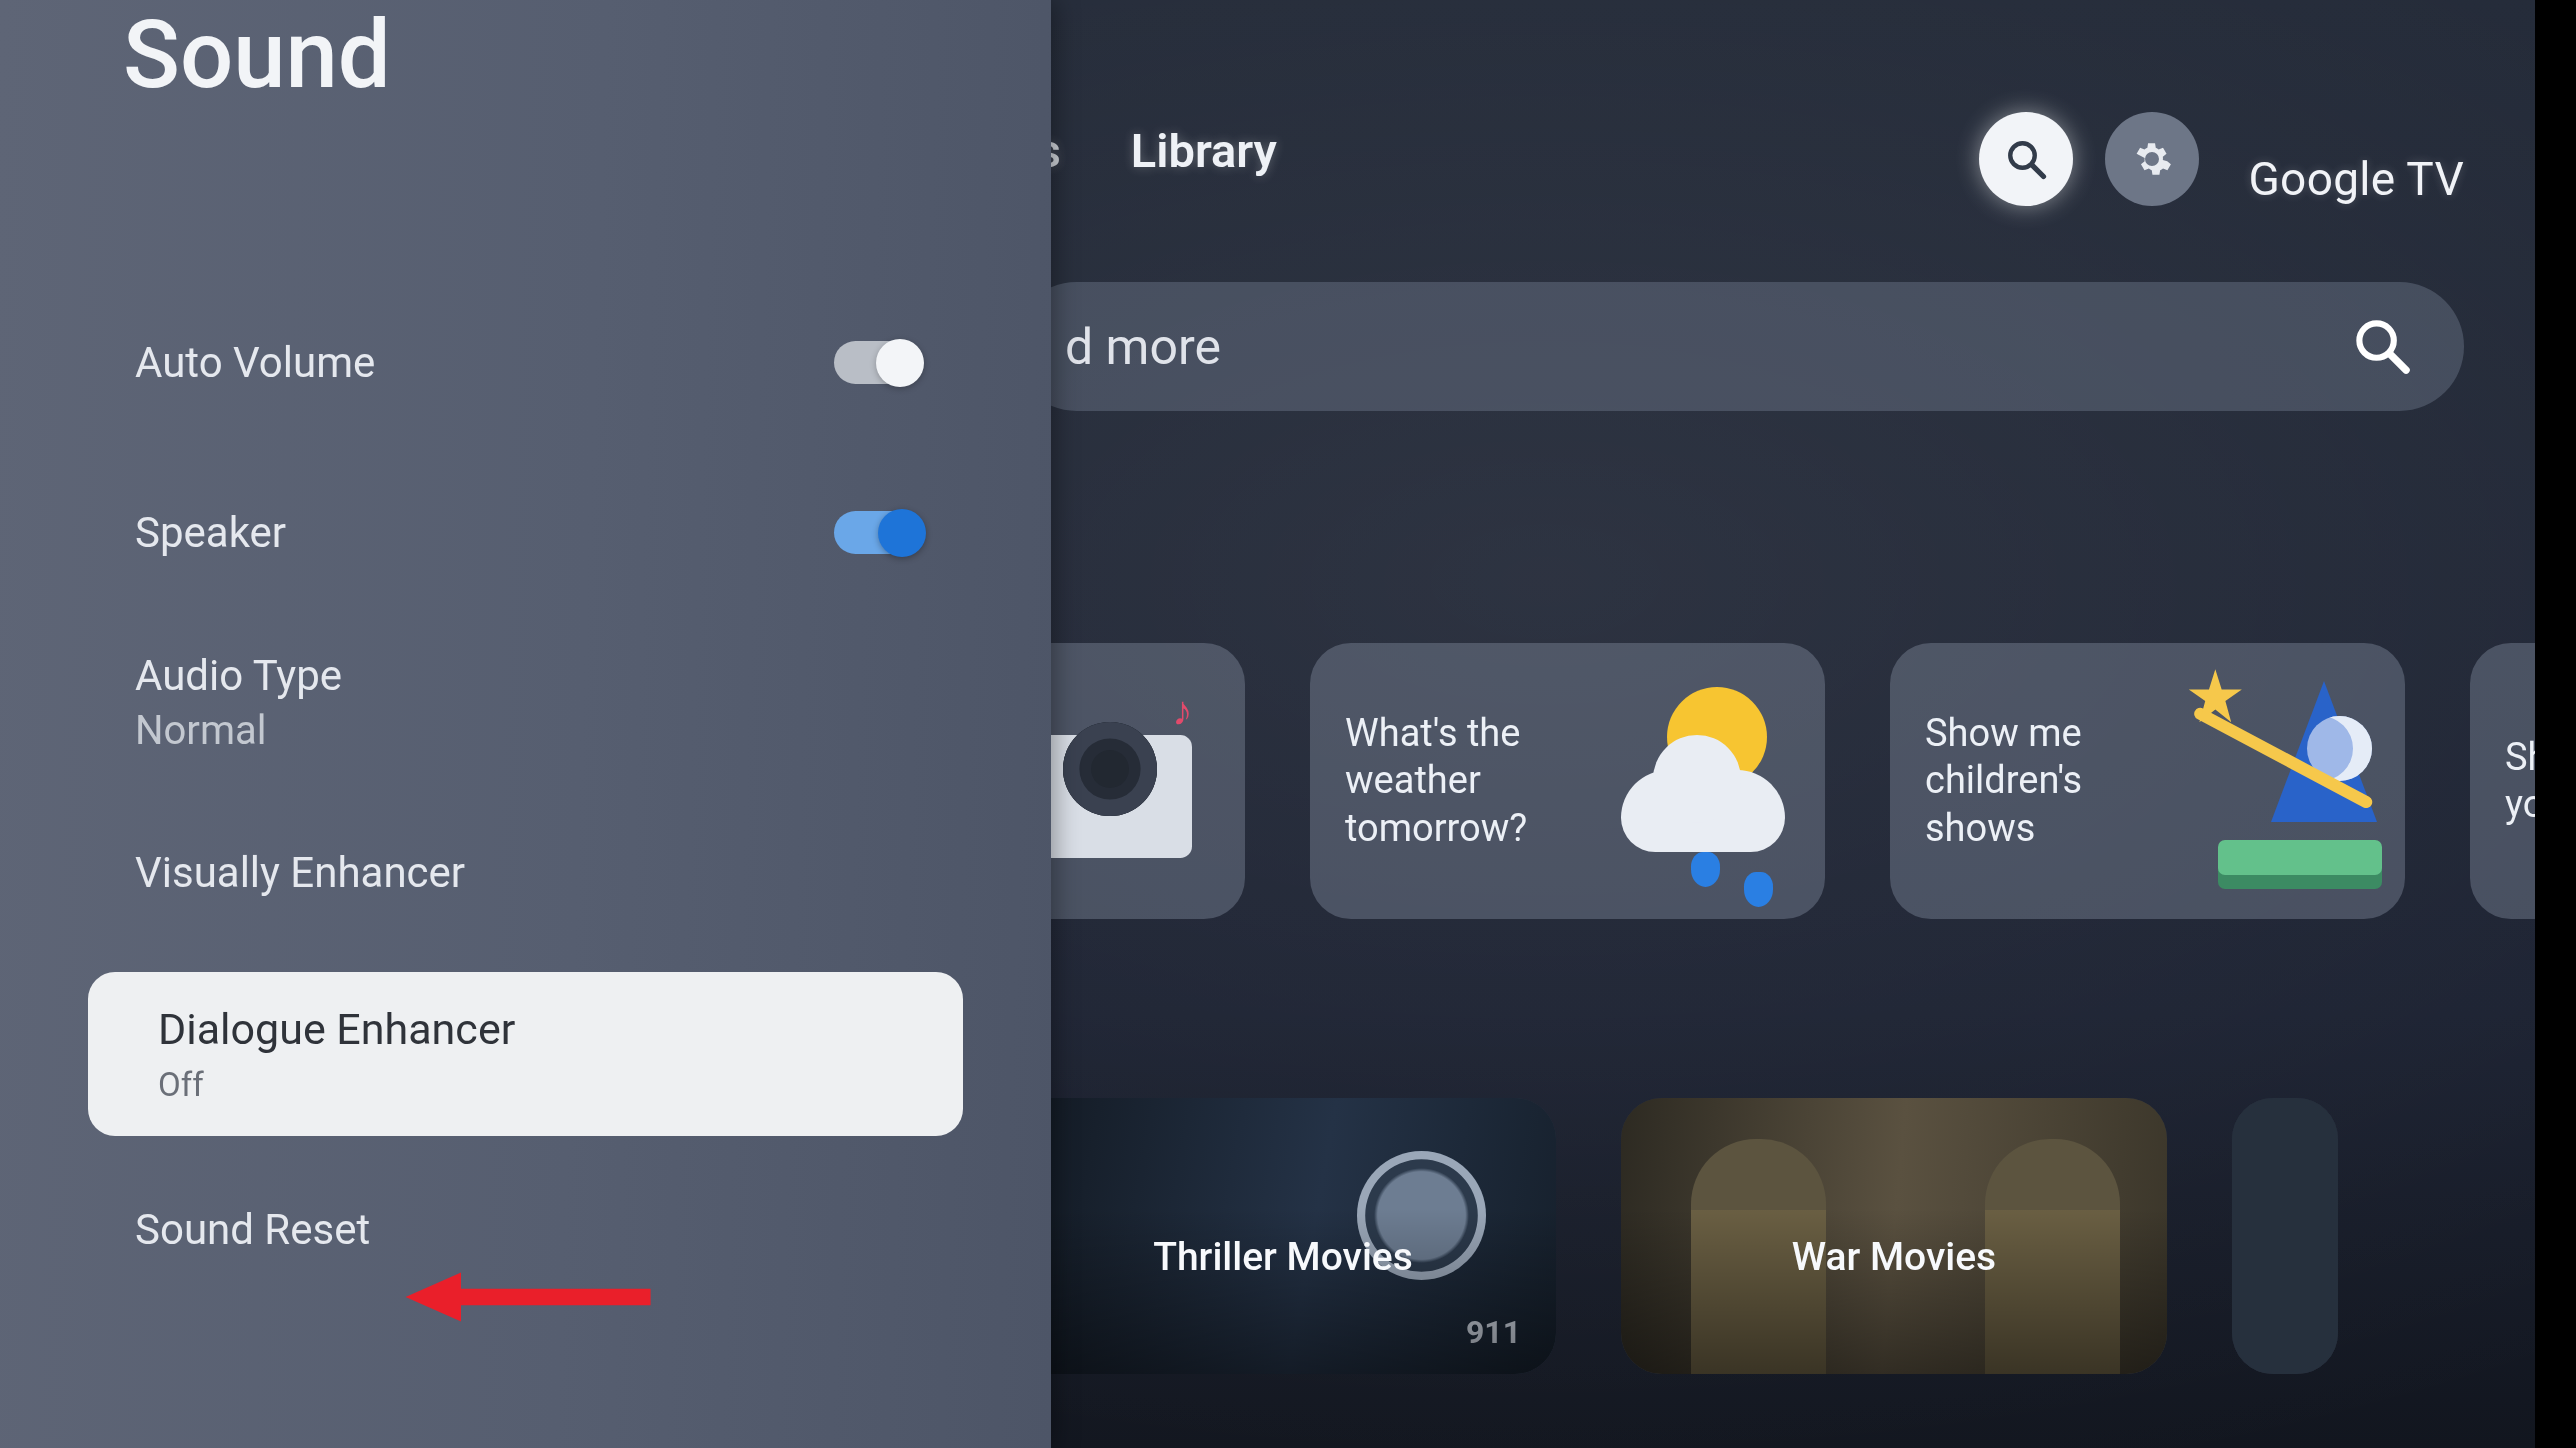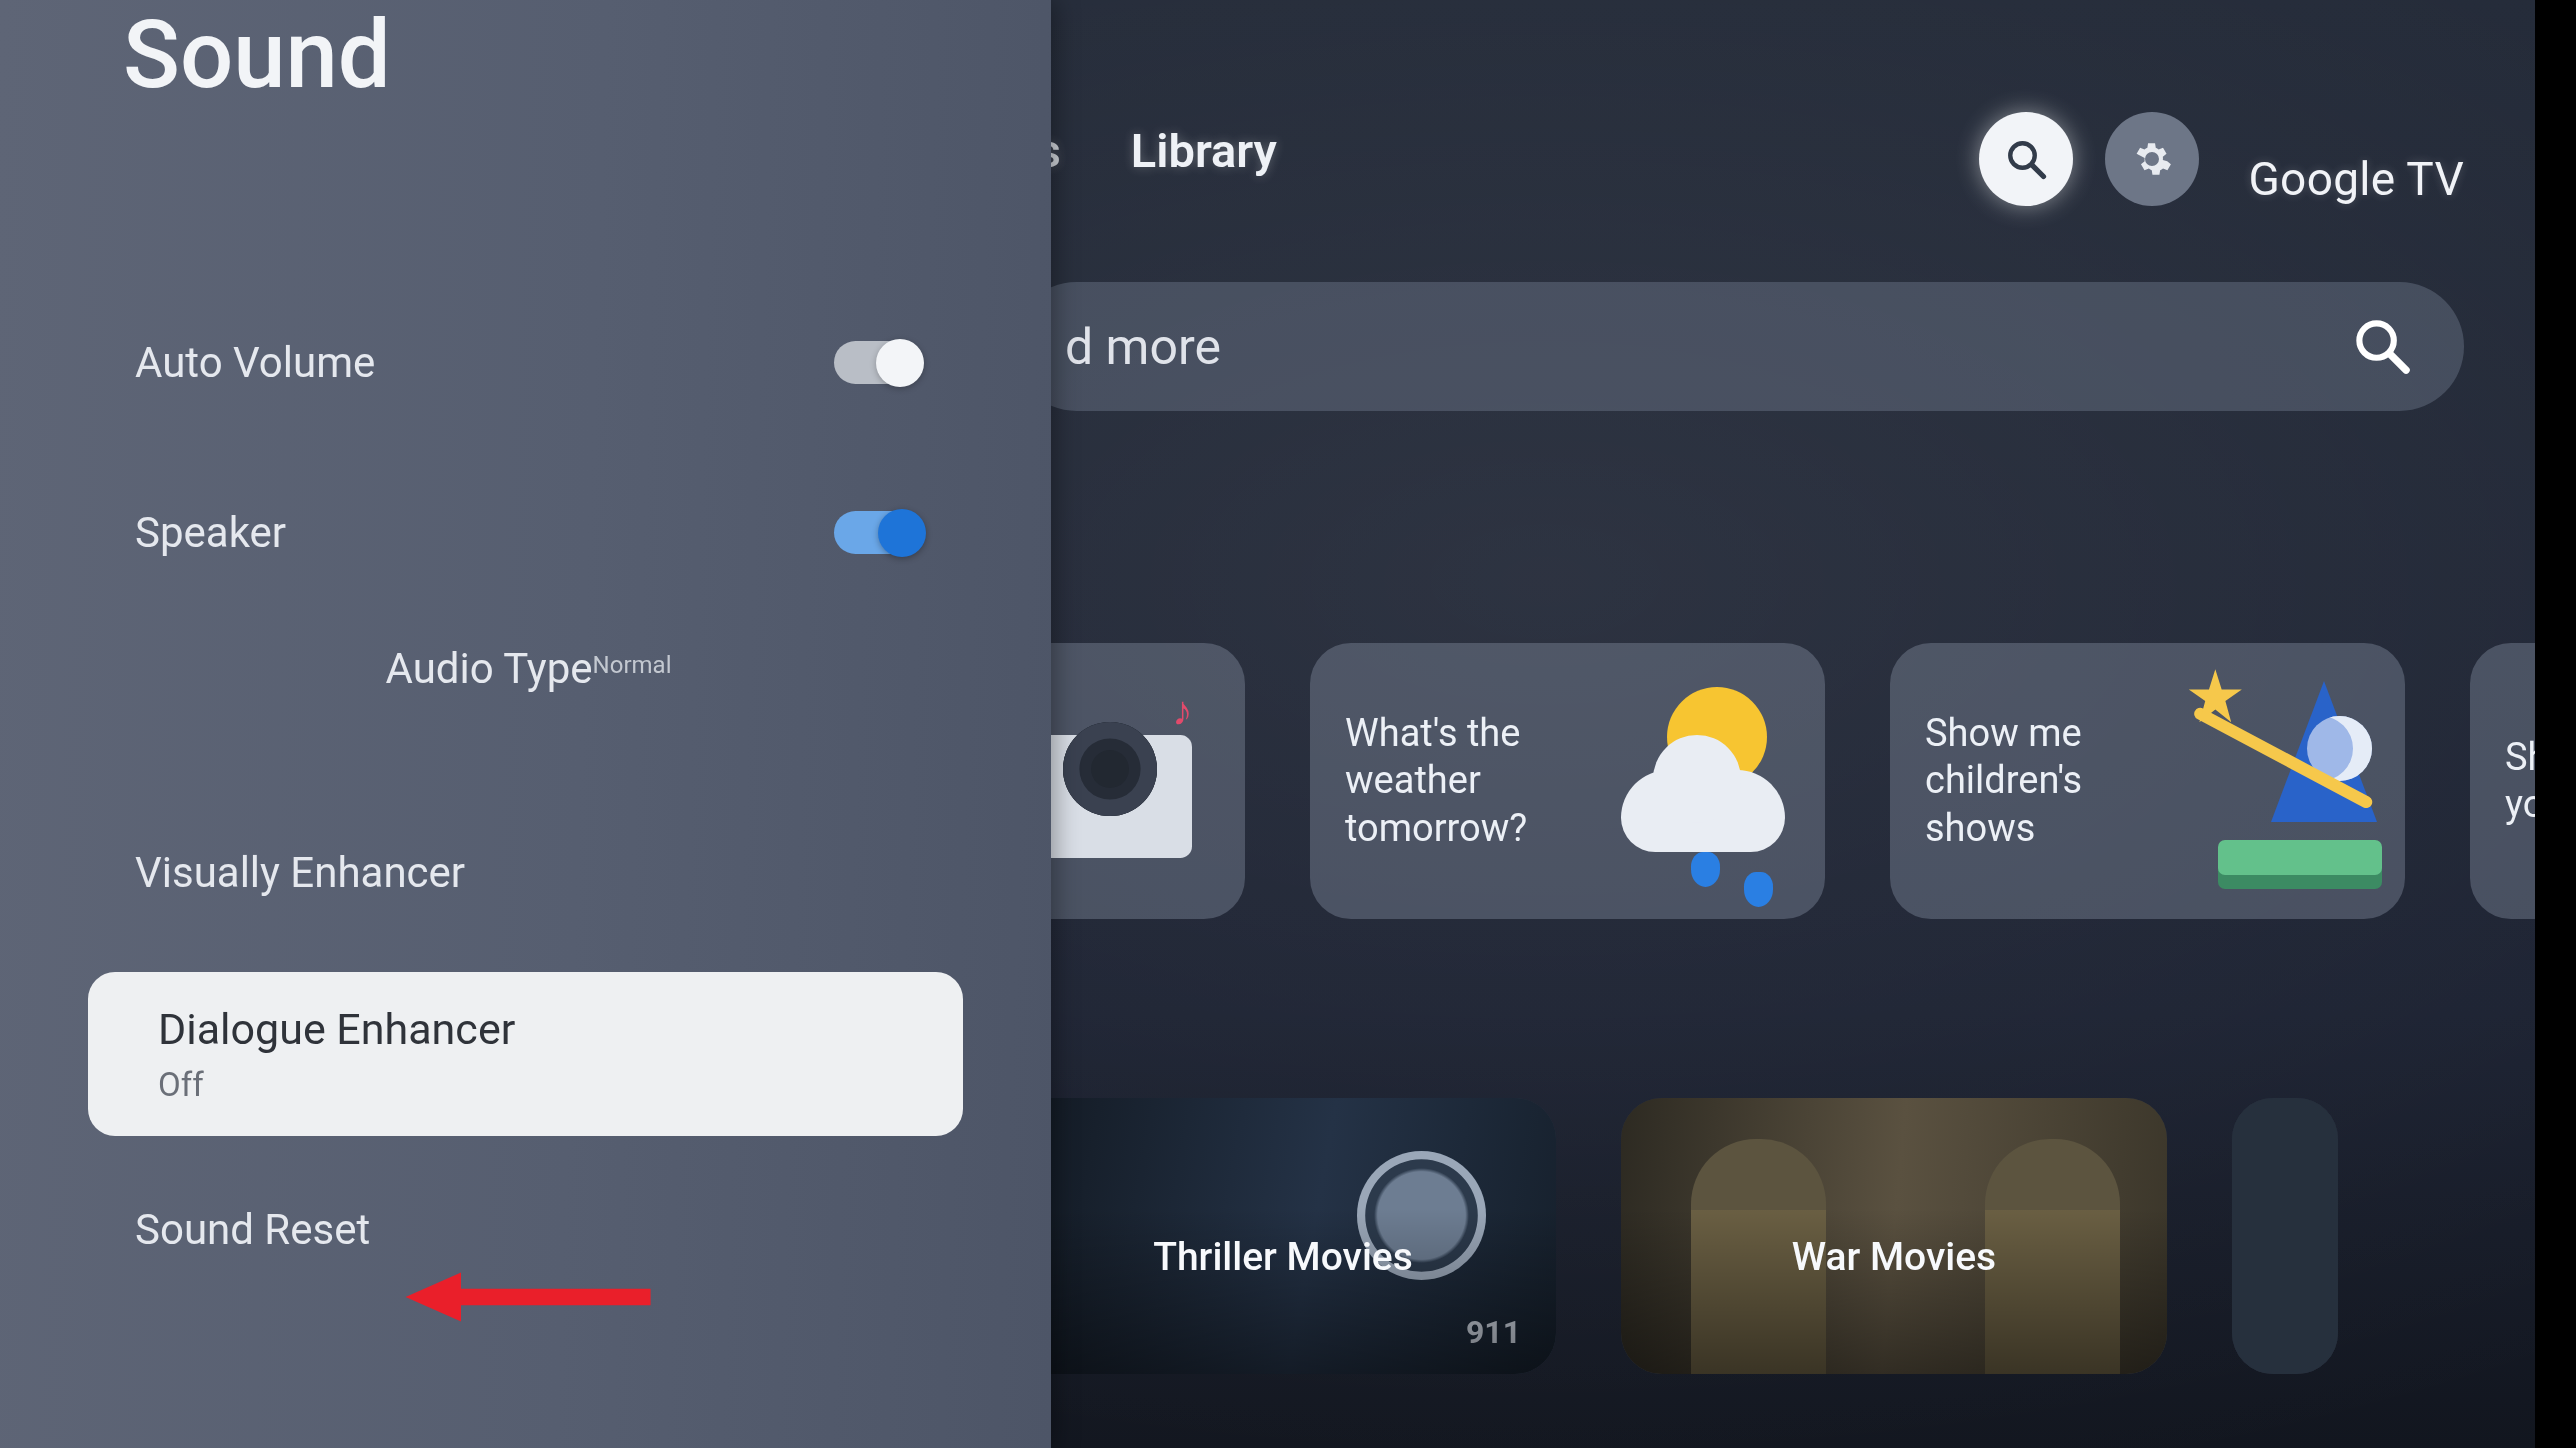--- a/index.html
+++ b/index.html
@@ -244,22 +244,22 @@
 
 .row {
   display: flex;
   align-items: center;
   justify-content: space-between;
   padding: 0 129px 0 135px;
   min-height: 117px;
   color: #e5e8ee;
 }
 .row .label { font-size: 42px; }
-.row .sub   { font-size: 24px; color: #c3c8d0; margin-top: 7px; }
-.row.twolines { flex-direction: row; align-items: flex-start; justify-content: center; gap: 0; }
+.row .sub   { font-size: 40px; color: #c3c8d0; margin-top: 7px; }
+.row.twolines { flex-direction: column; align-items: flex-start; justify-content: center; gap: 0; }
 .row + .row { margin-top: 53px; }
 
 .toggle {
   width: 88px; height: 43px; border-radius: 35px; position: relative;
 }
 .toggle .knob {
   position:absolute; top:-2.3px; width:48px; height:48px; border-radius:50%;
 }
 .toggle.off { background:#b9bec6; }
 .toggle.off .knob { right:-2.3px; background:#f3f5f8; box-shadow:0 1.8px 5.9px rgba(0,0,0,.25);}

